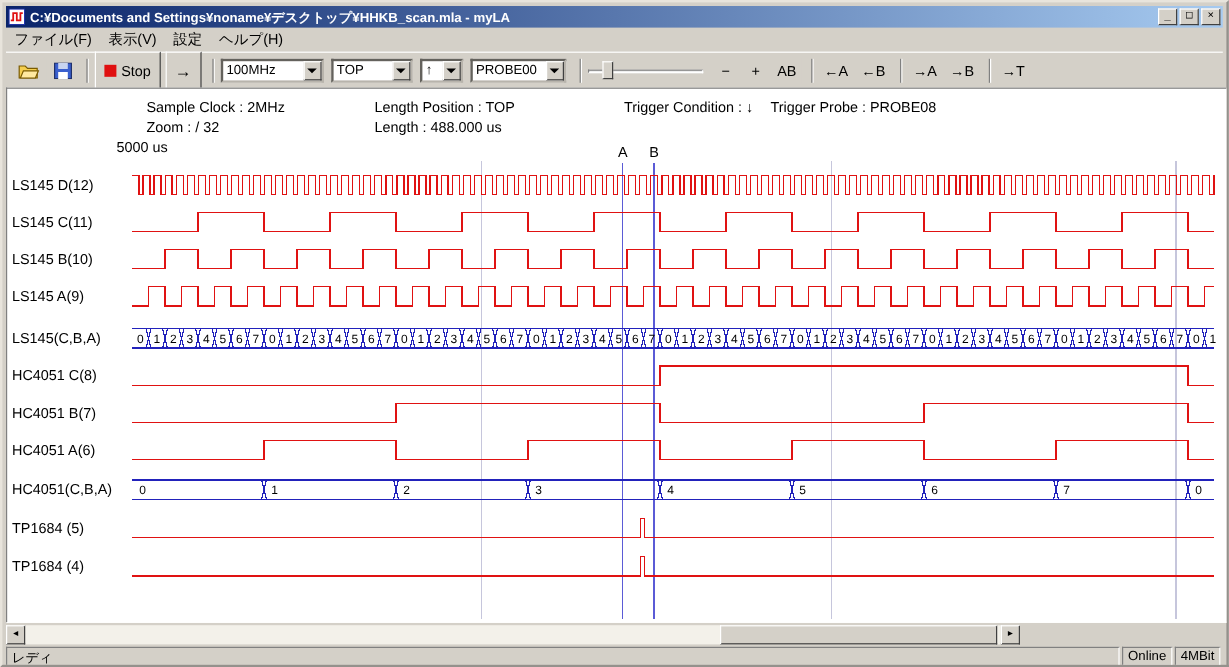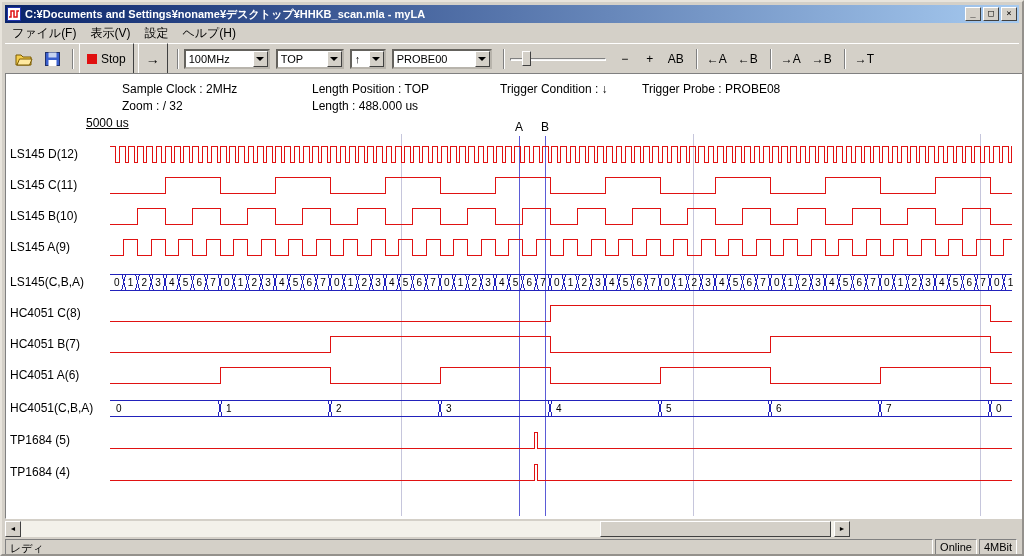--- a/index.html
+++ b/index.html
@@ -35,21 +35,21 @@
   .stop-square { width:10px; height:10px; background:#e01010; display:inline-block; margin-right:4px; }
   .run-glyph { font-weight:bold; font-size:14px; }
   .combo { height:20px; background:#fff; border:2px inset #b8b4ac; display:flex;
            align-items:center; margin-right:6px; }
   .combo-text { flex:1; font-size:11px; padding:0 3px; white-space:nowrap; overflow:hidden; }
   .combo-arrow { width:15px; height:100%; background:#d4d0c8; border:1px solid;
                  border-color:#fff #404040 #404040 #fff; display:flex; align-items:center;
                  justify-content:center; }
   .combo-arrow::after { content:""; border:4px solid transparent; border-top:4px solid #000;
                         margin-top:4px; }
-  .w74 { width:86px; } .w68 { width:68px; } .w36 { width:36px; } .w80 { width:100px; }
+  .w74 { width:86px; } .w68 { width:68px; } .w36 { width:36px; } .w80 { width:80px; }
   .slider { position:relative; width:96px; height:22px; margin-right:8px; }
   .groove { position:absolute; left:0; right:0; top:10px; height:3px;
             border:1px solid; border-color:#808080 #fff #fff #808080; background:#efefef; }
   .shandle { position:absolute; left:12px; top:3px; width:9px; height:15px; background:#d4d0c8;
              border:1px solid; border-color:#fff #404040 #404040 #fff; }
   .flat-btn { height:22px; min-width:22px; background:#d4d0c8; border:none; font-size:12px;
               padding:0 4px; margin-right:3px; font-family:"Liberation Sans",sans-serif; }
 
   
   .client { position:absolute; left:3px; top:71px; width:1018px; height:446px;
@@ -154,25 +154,25 @@
     <div class="tsep"></div>
     <button class="flat-btn">→A</button>
     <button class="flat-btn">→B</button>
     <div class="tsep"></div>
     <button class="flat-btn">→T</button>
   </div>
 
   <div class="client">
     <div class="info-text" style="left:116px; top:8px;">Sample Clock : 2MHz</div>
     <div class="info-text" style="left:306px; top:8px;">Length Position : TOP</div>
-    <div class="info-text" style="left:494px; top:8px;">Trigger Condition : ↓</div>
+    <div class="info-text" style="left:514px; top:8px;">Trigger Condition : ↓</div>
     <div class="info-text" style="left:636px; top:8px;">Trigger Probe : PROBE08</div>
     <div class="info-text" style="left:116px; top:25px;">Zoom : /  32</div>
     <div class="info-text" style="left:306px; top:25px;">Length : 488.000 us</div>
-    <div class="info-text" style="left:80px;  top:42px;text-decoration:underline;">5000 us</div>
+    <div class="info-text" style="left:91px;  top:42px;">5000 us</div>
     <svg id="wave-svg" width="1016" height="444" viewBox="0 0 1016 444" shape-rendering="crispEdges">
         <line x1="395" y1="60" x2="395" y2="442" stroke="#c6c6dc" stroke-width="1"></line>
         <line x1="687" y1="60" x2="687" y2="442" stroke="#c6c6dc" stroke-width="1"></line>
         <line x1="974" y1="60" x2="974" y2="442" stroke="#c6c6dc" stroke-width="1"></line>
         <line x1="513" y1="62" x2="513" y2="442" stroke="#5b5bd6" stroke-width="1"></line>
         <text x="513" y="57" font-size="12" fill="#000" text-anchor="middle">A</text>
         <line x1="539" y1="62" x2="539" y2="442" stroke="#5b5bd6" stroke-width="1"></line>
         <text x="539" y="57" font-size="12" fill="#000" text-anchor="middle">B</text>
         <text x="4" y="84" font-size="12" fill="#000">LS145 D(12)</text>
         <path d="M104 72 L109.8 72 L109.8 88 L113.2 88 L113.2 72 L119 72 L119 88 L122.4 88 L122.4 72 L128.2 72 L128.2 88 L131.6 88 L131.6 72 L137.39999999999998 72 L137.39999999999998 88 L140.79999999999998 88 L140.79999999999998 72 L146.59999999999997 72 L146.59999999999997 88 L149.99999999999997 88 L149.99999999999997 72 L155.79999999999995 72 L155.79999999999995 88 L159.19999999999996 88 L159.19999999999996 72 L164.99999999999994 72 L164.99999999999994 88 L168.39999999999995 88 L168.39999999999995 72 L174.19999999999993 72 L174.19999999999993 88 L177.59999999999994 88 L177.59999999999994 72 L183.39999999999992 72 L183.39999999999992 88 L186.79999999999993 88 L186.79999999999993 72 L192.5999999999999 72 L192.5999999999999 88 L195.99999999999991 88 L195.99999999999991 72 L201.7999999999999 72 L201.7999999999999 88 L205.1999999999999 88 L205.1999999999999 72 L210.9999999999999 72 L210.9999999999999 88 L214.3999999999999 88 L214.3999999999999 72 L220.19999999999987 72 L220.19999999999987 88 L223.59999999999988 88 L223.59999999999988 72 L229.39999999999986 72 L229.39999999999986 88 L232.79999999999987 88 L232.79999999999987 72 L238.59999999999985 72 L238.59999999999985 88 L241.99999999999986 88 L241.99999999999986 72 L247.79999999999984 72 L247.79999999999984 88 L251.19999999999985 88 L251.19999999999985 72 L256.9999999999999 72 L256.9999999999999 88 L260.39999999999986 88 L260.39999999999986 72 L266.1999999999999 72 L266.1999999999999 88 L269.59999999999985 88 L269.59999999999985 72 L275.39999999999986 72 L275.39999999999986 88 L278.79999999999984 88 L278.79999999999984 72 L284.59999999999985 72 L284.59999999999985 88 L287.99999999999983 88 L287.99999999999983 72 L293.79999999999984 72 L293.79999999999984 88 L297.1999999999998 88 L297.1999999999998 72 L302.99999999999983 72 L302.99999999999983 88 L306.3999999999998 88 L306.3999999999998 72 L312.1999999999998 72 L312.1999999999998 88 L315.5999999999998 88 L315.5999999999998 72 L321.3999999999998 72 L321.3999999999998 88 L324.7999999999998 88 L324.7999999999998 72 L330.5999999999998 72 L330.5999999999998 88 L333.9999999999998 88 L333.9999999999998 72 L339.7999999999998 72 L339.7999999999998 88 L343.19999999999976 88 L343.19999999999976 72 L348.9999999999998 72 L348.9999999999998 88 L352.39999999999975 88 L352.39999999999975 72 L358.19999999999976 72 L358.19999999999976 88 L361.59999999999974 88 L361.59999999999974 72 L367.39999999999975 72 L367.39999999999975 88 L370.7999999999997 88 L370.7999999999997 72 L376.59999999999974 72 L376.59999999999974 88 L379.9999999999997 88 L379.9999999999997 72 L385.7999999999997 72 L385.7999999999997 88 L389.1999999999997 88 L389.1999999999997 72 L394.9999999999997 72 L394.9999999999997 88 L398.3999999999997 88 L398.3999999999997 72 L404.1999999999997 72 L404.1999999999997 88 L407.5999999999997 88 L407.5999999999997 72 L413.3999999999997 72 L413.3999999999997 88 L416.79999999999967 88 L416.79999999999967 72 L422.5999999999997 72 L422.5999999999997 88 L425.99999999999966 88 L425.99999999999966 72 L431.79999999999967 72 L431.79999999999967 88 L435.19999999999965 88 L435.19999999999965 72 L440.99999999999966 72 L440.99999999999966 88 L444.39999999999964 88 L444.39999999999964 72 L450.19999999999965 72 L450.19999999999965 88 L453.5999999999996 88 L453.5999999999996 72 L459.39999999999964 72 L459.39999999999964 88 L462.7999999999996 88 L462.7999999999996 72 L468.5999999999996 72 L468.5999999999996 88 L471.9999999999996 88 L471.9999999999996 72 L477.7999999999996 72 L477.7999999999996 88 L481.1999999999996 88 L481.1999999999996 72 L486.9999999999996 72 L486.9999999999996 88 L490.3999999999996 88 L490.3999999999996 72 L496.1999999999996 72 L496.1999999999996 88 L499.59999999999957 88 L499.59999999999957 72 L505.3999999999996 72 L505.3999999999996 88 L508.79999999999956 88 L508.79999999999956 72 L514.5999999999996 72 L514.5999999999996 88 L517.9999999999995 88 L517.9999999999995 72 L523.7999999999996 72 L523.7999999999996 88 L527.1999999999996 88 L527.1999999999996 72 L532.9999999999997 72 L532.9999999999997 88 L536.3999999999996 88 L536.3999999999996 72 L542.1999999999997 72 L542.1999999999997 88 L545.5999999999997 88 L545.5999999999997 72 L551.3999999999997 72 L551.3999999999997 88 L554.7999999999997 88 L554.7999999999997 72 L560.5999999999998 72 L560.5999999999998 88 L563.9999999999998 88 L563.9999999999998 72 L569.7999999999998 72 L569.7999999999998 88 L573.1999999999998 88 L573.1999999999998 72 L578.9999999999999 72 L578.9999999999999 88 L582.3999999999999 88 L582.3999999999999 72 L588.1999999999999 72 L588.1999999999999 88 L591.5999999999999 88 L591.5999999999999 72 L597.4 72 L597.4 88 L600.8 88 L600.8 72 L606.6 72 L606.6 88 L610 88 L610 72 L615.8000000000001 72 L615.8000000000001 88 L619.2 88 L619.2 72 L625.0000000000001 72 L625.0000000000001 88 L628.4000000000001 88 L628.4000000000001 72 L634.2000000000002 72 L634.2000000000002 88 L637.6000000000001 88 L637.6000000000001 72 L643.4000000000002 72 L643.4000000000002 88 L646.8000000000002 88 L646.8000000000002 72 L652.6000000000003 72 L652.6000000000003 88 L656.0000000000002 88 L656.0000000000002 72 L661.8000000000003 72 L661.8000000000003 88 L665.2000000000003 88 L665.2000000000003 72 L671.0000000000003 72 L671.0000000000003 88 L674.4000000000003 88 L674.4000000000003 72 L680.2000000000004 72 L680.2000000000004 88 L683.6000000000004 88 L683.6000000000004 72 L689.4000000000004 72 L689.4000000000004 88 L692.8000000000004 88 L692.8000000000004 72 L698.6000000000005 72 L698.6000000000005 88 L702.0000000000005 88 L702.0000000000005 72 L707.8000000000005 72 L707.8000000000005 88 L711.2000000000005 88 L711.2000000000005 72 L717.0000000000006 72 L717.0000000000006 88 L720.4000000000005 88 L720.4000000000005 72 L726.2000000000006 72 L726.2000000000006 88 L729.6000000000006 88 L729.6000000000006 72 L735.4000000000007 72 L735.4000000000007 88 L738.8000000000006 88 L738.8000000000006 72 L744.6000000000007 72 L744.6000000000007 88 L748.0000000000007 88 L748.0000000000007 72 L753.8000000000008 72 L753.8000000000008 88 L757.2000000000007 88 L757.2000000000007 72 L763.0000000000008 72 L763.0000000000008 88 L766.4000000000008 88 L766.4000000000008 72 L772.2000000000008 72 L772.2000000000008 88 L775.6000000000008 88 L775.6000000000008 72 L781.4000000000009 72 L781.4000000000009 88 L784.8000000000009 88 L784.8000000000009 72 L790.6000000000009 72 L790.6000000000009 88 L794.0000000000009 88 L794.0000000000009 72 L799.800000000001 72 L799.800000000001 88 L803.200000000001 88 L803.200000000001 72 L809.000000000001 72 L809.000000000001 88 L812.400000000001 88 L812.400000000001 72 L818.2000000000011 72 L818.2000000000011 88 L821.600000000001 88 L821.600000000001 72 L827.4000000000011 72 L827.4000000000011 88 L830.8000000000011 88 L830.8000000000011 72 L836.6000000000012 72 L836.6000000000012 88 L840.0000000000011 88 L840.0000000000011 72 L845.8000000000012 72 L845.8000000000012 88 L849.2000000000012 88 L849.2000000000012 72 L855.0000000000013 72 L855.0000000000013 88 L858.4000000000012 88 L858.4000000000012 72 L864.2000000000013 72 L864.2000000000013 88 L867.6000000000013 88 L867.6000000000013 72 L873.4000000000013 72 L873.4000000000013 88 L876.8000000000013 88 L876.8000000000013 72 L882.6000000000014 72 L882.6000000000014 88 L886.0000000000014 88 L886.0000000000014 72 L891.8000000000014 72 L891.8000000000014 88 L895.2000000000014 88 L895.2000000000014 72 L901.0000000000015 72 L901.0000000000015 88 L904.4000000000015 88 L904.4000000000015 72 L910.2000000000015 72 L910.2000000000015 88 L913.6000000000015 88 L913.6000000000015 72 L919.4000000000016 72 L919.4000000000016 88 L922.8000000000015 88 L922.8000000000015 72 L928.6000000000016 72 L928.6000000000016 88 L932.0000000000016 88 L932.0000000000016 72 L937.8000000000017 72 L937.8000000000017 88 L941.2000000000016 88 L941.2000000000016 72 L947.0000000000017 72 L947.0000000000017 88 L950.4000000000017 88 L950.4000000000017 72 L956.2000000000018 72 L956.2000000000018 88 L959.6000000000017 88 L959.6000000000017 72 L965.4000000000018 72 L965.4000000000018 88 L968.8000000000018 88 L968.8000000000018 72 L974.6000000000018 72 L974.6000000000018 88 L978.0000000000018 88 L978.0000000000018 72 L983.8000000000019 72 L983.8000000000019 88 L987.2000000000019 88 L987.2000000000019 72 L993.0000000000019 72 L993.0000000000019 88 L996.4000000000019 88 L996.4000000000019 72 L1002.200000000002 72 L1002.200000000002 88 L1005.600000000002 88 L1005.600000000002 72 L1006 72" stroke="#e01212" fill="none" stroke-width="1"></path>

